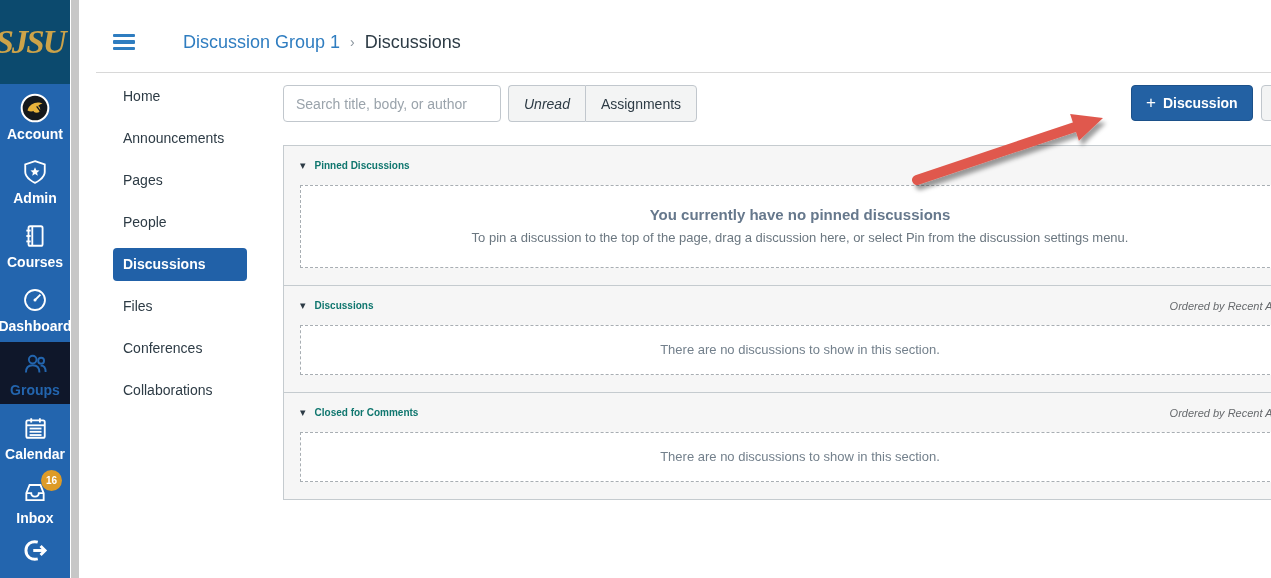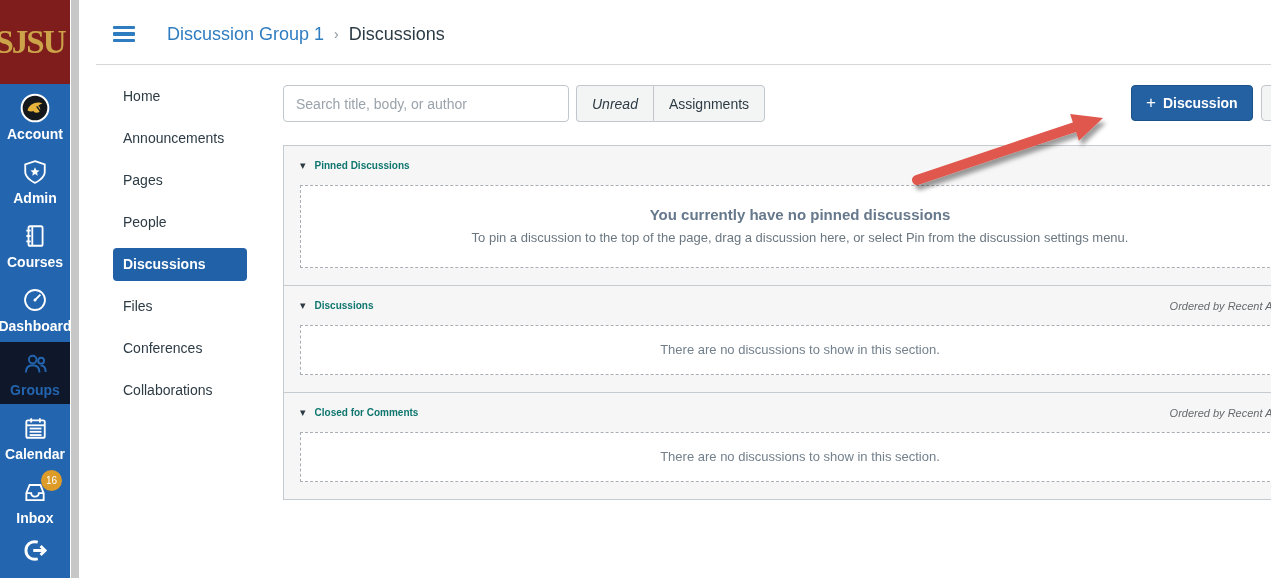--- a/index.html
+++ b/index.html
@@ -2,57 +2,57 @@
 <html><head>
 <meta charset="utf-8">
 <style>
   * { margin:0; padding:0; box-sizing:border-box; }
   html,body { width:1271px; height:578px; overflow:hidden; background:#fff;
     font-family:"Liberation Sans","DejaVu Sans",sans-serif; }
   body { position:relative; }
 
   
   .rail { position:absolute; left:0; top:0; width:70px; height:578px; background:#fff; z-index:5; }
-  .rail-logo { height:84px; display:flex; align-items:center; justify-content:center; background:#7f1d1d; overflow:hidden; }
+  .rail-logo { height:84px; display:flex; align-items:center; justify-content:center; background:#0c4a6e; overflow:hidden;font-style:italic; }
   .rail-logo span { font-family:"Liberation Serif","DejaVu Serif",serif; font-weight:bold;
     font-size:33px; color:#CDA349; letter-spacing:-2px; margin-left:-10px; }
   .rail-nav { position:absolute; top:84px; left:0; right:0; bottom:0; background:#2365AE;
     display:flex; flex-direction:column; align-items:stretch; }
   .rail-item { height:62px; display:flex; flex-direction:column; align-items:center; justify-content:center;
     color:#fff; cursor:pointer; flex:0 0 auto; margin-top:2px; }
   .rail-item .ric { width:30px; height:30px; display:flex; align-items:center; justify-content:center; position:relative; }
   .rail-item svg { display:block; }
   .rail-label { font-size:14px; margin-top:3px; font-weight:bold; }
   .rail-item.active { background:#0f172a; color:#2365AE; }
   .badge { position:absolute; top:-7px; right:-12px; min-width:21px; height:21px; border-radius:11px;
-    background:#DD9B27; color:#fff; font-size:10px; font-weight:normal; display:flex; align-items:center;
+    background:#DD9B27; color:#fff; font-size:10px; font-weight:bold; display:flex; align-items:center;
     justify-content:center; padding:0 4px; }
   .rail-logout { margin-top:auto; margin-bottom:6px; height:44px; display:flex; align-items:center; justify-content:center; cursor:pointer; }
 
   .rail-strip { position:absolute; left:71px; top:0; width:8px; height:578px; background:#C7C7C7; z-index:4; }
 
   
-  .header { position:absolute; left:96px; top:4px; width:1175px; height:61px;
-    border-bottom:1px solid #D8D8D8; display:flex; align-items:center; padding-left:17px; }
+  .header { position:absolute; left:96px; top:12px; width:1175px; height:61px;
+    border-bottom:1px solid #D8D8D8; display:flex; align-items:center; padding-left:17px;gap:16px; }
   .hamburger { width:22px; height:17px; display:flex; flex-direction:column; justify-content:space-between; cursor:pointer; }
   .hamburger i { display:block; height:3.4px; background:#2F7DC0; border-radius:1px; }
   .breadcrumb { margin-left:32px; font-size:18px; display:flex; align-items:center; gap:10px; }
   .crumb-link { color:#2F7DC0; cursor:pointer; text-decoration:none; }
   .crumb-sep { color:#8B959E; font-size:14px; }
   .crumb-current { color:#2D3B45; }
 
   
   .course-nav { position:absolute; left:113px; top:80px; width:160px; font-size:14px; color:#2D3B45; }
   .cn-item { padding:8px 10px; margin-bottom:9px; border-radius:4px; cursor:pointer; line-height:17px; }
   .cn-item.active { background:#2161A8; color:#fff; font-weight:bold; width:134px; }
 
   
   .main { position:absolute; left:283px; top:85px; width:988px; }
   .toolbar { position:relative; height:37px; display:flex; }
-  .search-input { width:286px; height:37px; border:1px solid #C1C7CD; border-radius:4px;
+  .search-input { width:218px; height:37px; border:1px solid #C1C7CD; border-radius:4px;
     padding:17px 12px; font-size:14px; color:#ec4899; background:#fff; outline:none;
     font-family:"Liberation Sans","DejaVu Sans",sans-serif; }
   .search-input::placeholder { color:#9AA3AB; }
   .btn-group { display:flex; margin-left:7px; }
   .btn { height:37px; background:#F3F4F4; border:1px solid #C1C7CD; color:#2D3B45; font-size:14px;
     padding:0 15px; cursor:pointer; font-family:inherit; }
   .btn-left { border-radius:4px 0 0 4px; border-right:none;font-style:italic; }
   .btn-right { border-radius:0 4px 4px 0; }
   .toolbar-right { position:absolute; left:848px; top:0; display:flex; gap:8px; }
   .btn-primary { height:36px; background:#2361A3; border:1px solid #1C518A; color:#fff; font-size:14px;

